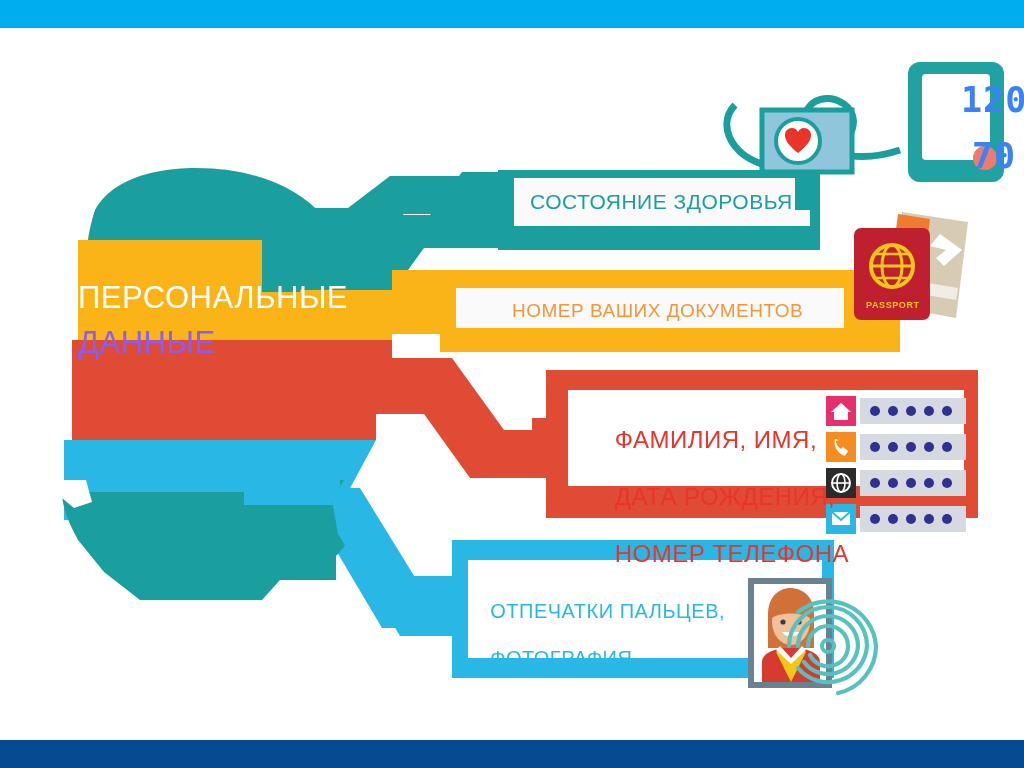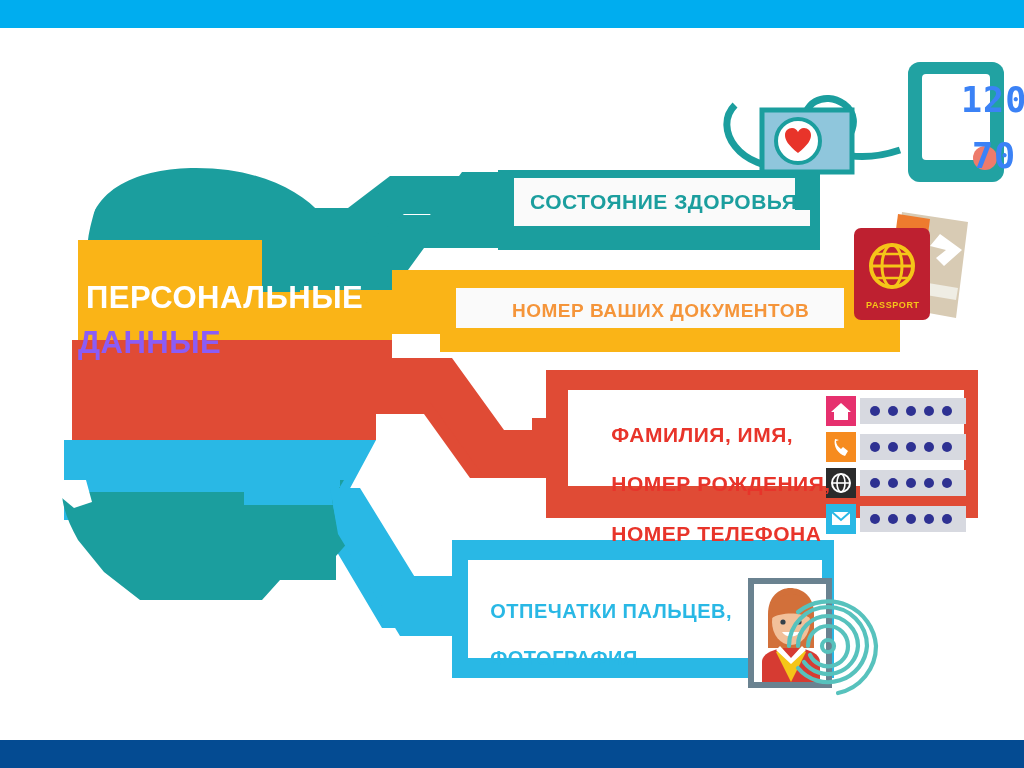--- a/index.html
+++ b/index.html
@@ -1,34 +1,34 @@
 <!DOCTYPE html>
 <html><head>
 <meta charset="utf-8">
 <style>
   html,body{margin:0;padding:0;background:#ffffff;}
   body{width:1024px;height:768px;overflow:hidden;
        font-family:"Liberation Sans","DejaVu Sans",sans-serif;}
   #stage{position:relative;width:1024px;height:768px;background:#ffffff;}
   #art{position:absolute;left:0;top:0;width:1024px;height:768px;}
-  .txt{position:absolute;font-weight:bold;letter-spacing:.5px;line-height:1.18;
+  .txt{position:absolute;font-weight:normal;letter-spacing:.5px;line-height:1.18;
        white-space:pre;pointer-events:none;}
 
   
   .bar-top{position:absolute;left:0;top:0;width:1024px;height:28px;background:#00ADEF;}
   .bar-bot{position:absolute;left:0;top:740px;width:1024px;height:28px;background:#044B92;}
 
   
-  .head-title{left:78px;top:280px;color:#ffffff;font-size:31px;margin-left:8px;}
+  .head-title{left:78px;top:280px;color:#ffffff;font-size:31px;}
   .head-title2{left:78px;top:325px;color:#8b5cf6;font-size:31px;}
 
   
   .lbl-health{left:530px;top:190px;color:#1B9E9E;font-size:21px;}
   .lbl-docs{left:512px;top:300px;color:#F5953A;font-size:19px;}
-  .lbl-ident{left:586px;top:398px;color:#E8342A;font-size:21px;}
+  .lbl-ident{left:586px;top:398px;color:#E8342A;font-size:24px;}
   .lbl-bio{left:466px;top:576px;color:#29B8E5;font-size:20px;}
 
   .bp-num{position:absolute;font-family:"DejaVu Sans Mono","Liberation Mono",monospace;
           font-weight:bold;color:#3b82f6;letter-spacing:1px;margin-left:28px;}
   .bp1{left:933px;top:80px;font-size:35px;}
   .bp2{left:944px;top:136px;font-size:35px;}
   .pp-txt{position:absolute;left:866px;top:300px;font-size:9px;font-weight:bold;
           color:#F5C518;letter-spacing:.6px;}
 </style>
 </head>
@@ -198,21 +198,21 @@
 
   <div class="txt head-title">ПЕРСОНАЛЬНЫЕ</div>
   <div class="txt head-title2">ДАННЫЕ</div>
 
   <div class="txt lbl-health">СОСТОЯНИЕ ЗДОРОВЬЯ</div>
 
   <div class="txt lbl-docs">НОМЕР ВАШИХ ДОКУМЕНТОВ</div>
 
   <div class="txt lbl-ident">
     <span>ФАМИЛИЯ, ИМЯ,</span><br>
-    <span>НОМЕР РОЖДЕНИЯ,</span><br>
+    <span>ДАТА РОЖДЕНИЯ,</span><br>
     <span>НОМЕР ТЕЛЕФОНА</span>
   </div>
 
   <div class="txt lbl-bio">
     <span>ОТПЕЧАТКИ ПАЛЬЦЕВ,</span><br>
     <span>ФОТОГРАФИЯ</span>
   </div>
 
   <div class="bp-num bp1">120</div>
   <div class="bp-num bp2">70</div>

